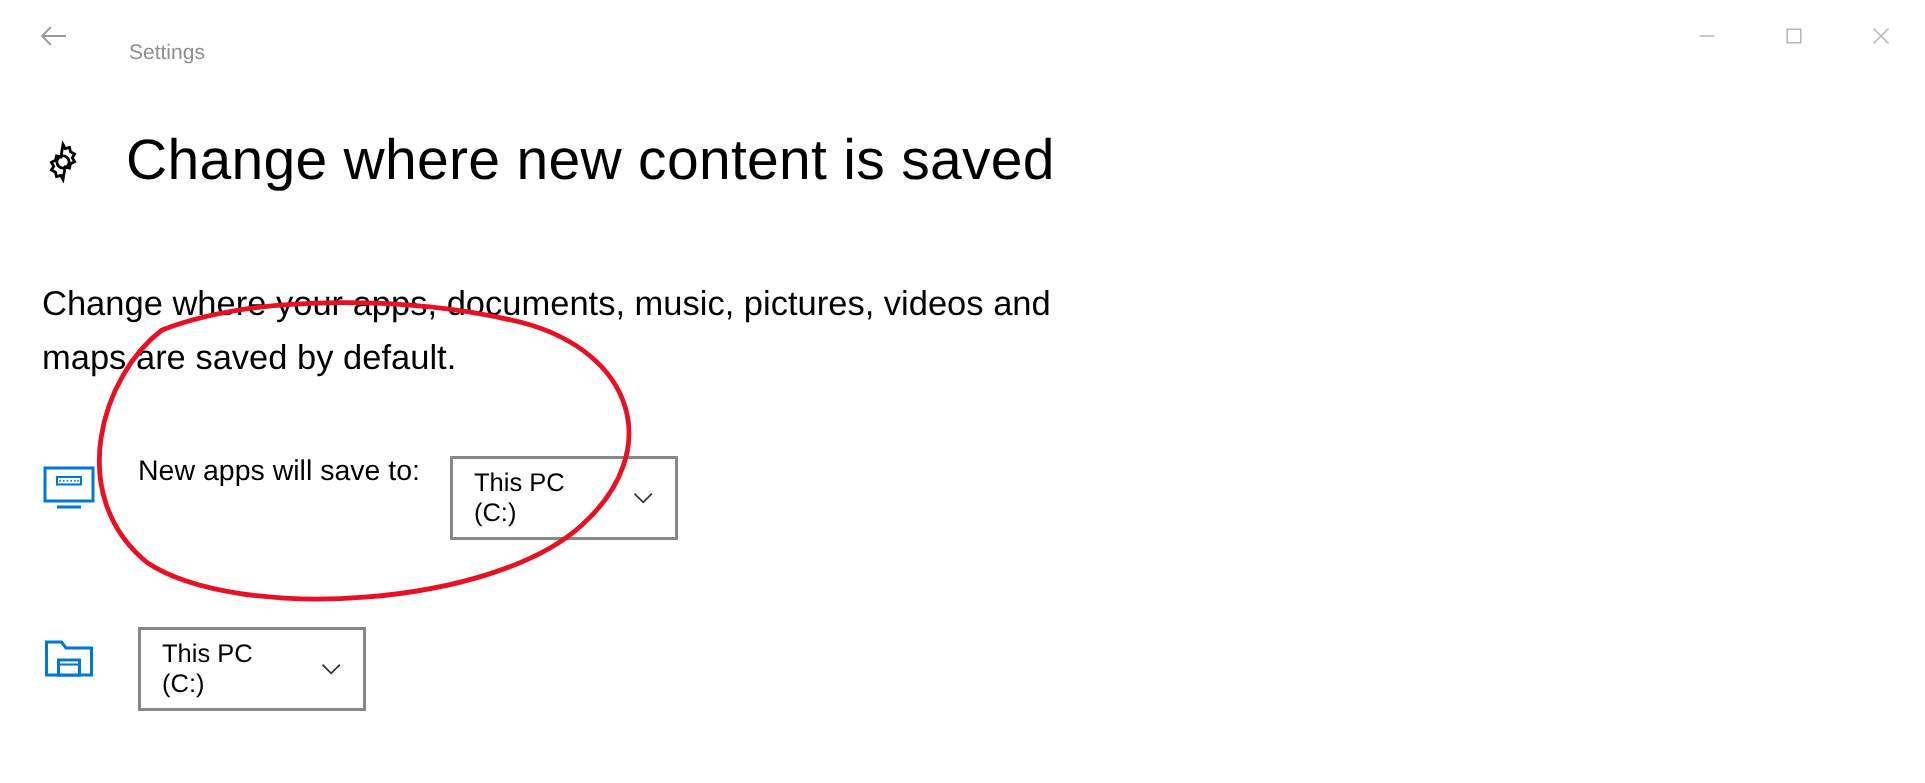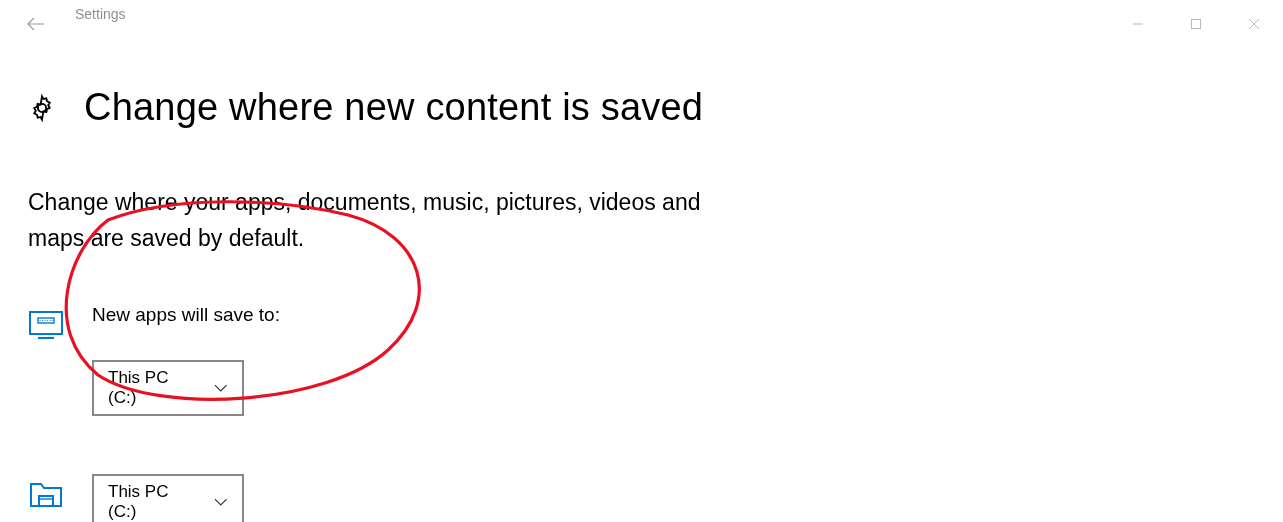--- a/index.html
+++ b/index.html
@@ -18,22 +18,22 @@
     }
     .titlebar {
       display: flex;
       align-items: center;
       justify-content: space-between;
       height: 48px;
       padding: 0 0 0 18px;
     }
     .titlebar-left {
       display: flex;
-      align-items: flex-start;
-      gap: 21px;
+      align-items: flex-end;
+      gap: 32px;
     }
     .back-btn {
       width: 36px;
       height: 36px;
       display: flex;
       align-items: center;
       justify-content: center;
       cursor: default;
     }
     .back-btn svg {
@@ -94,22 +94,22 @@
       margin-bottom: 58px;
     }
     .setting-icon {
       width: 36px;
       height: 36px;
       flex-shrink: 0;
       margin-top: 2px;
     }
     .setting-body {
       display: flex;
-      flex-direction: column;
-      gap: 34px;
+      flex-direction: row;
+      gap: 20px;
     }
     .setting-label {
       font-size: 19px;
       font-weight: 400;
     }
     .dropdown {
       border: 2px solid #888888;
       padding: 6px 14px 6px 14px;
       display: inline-flex;
       align-items: center;

